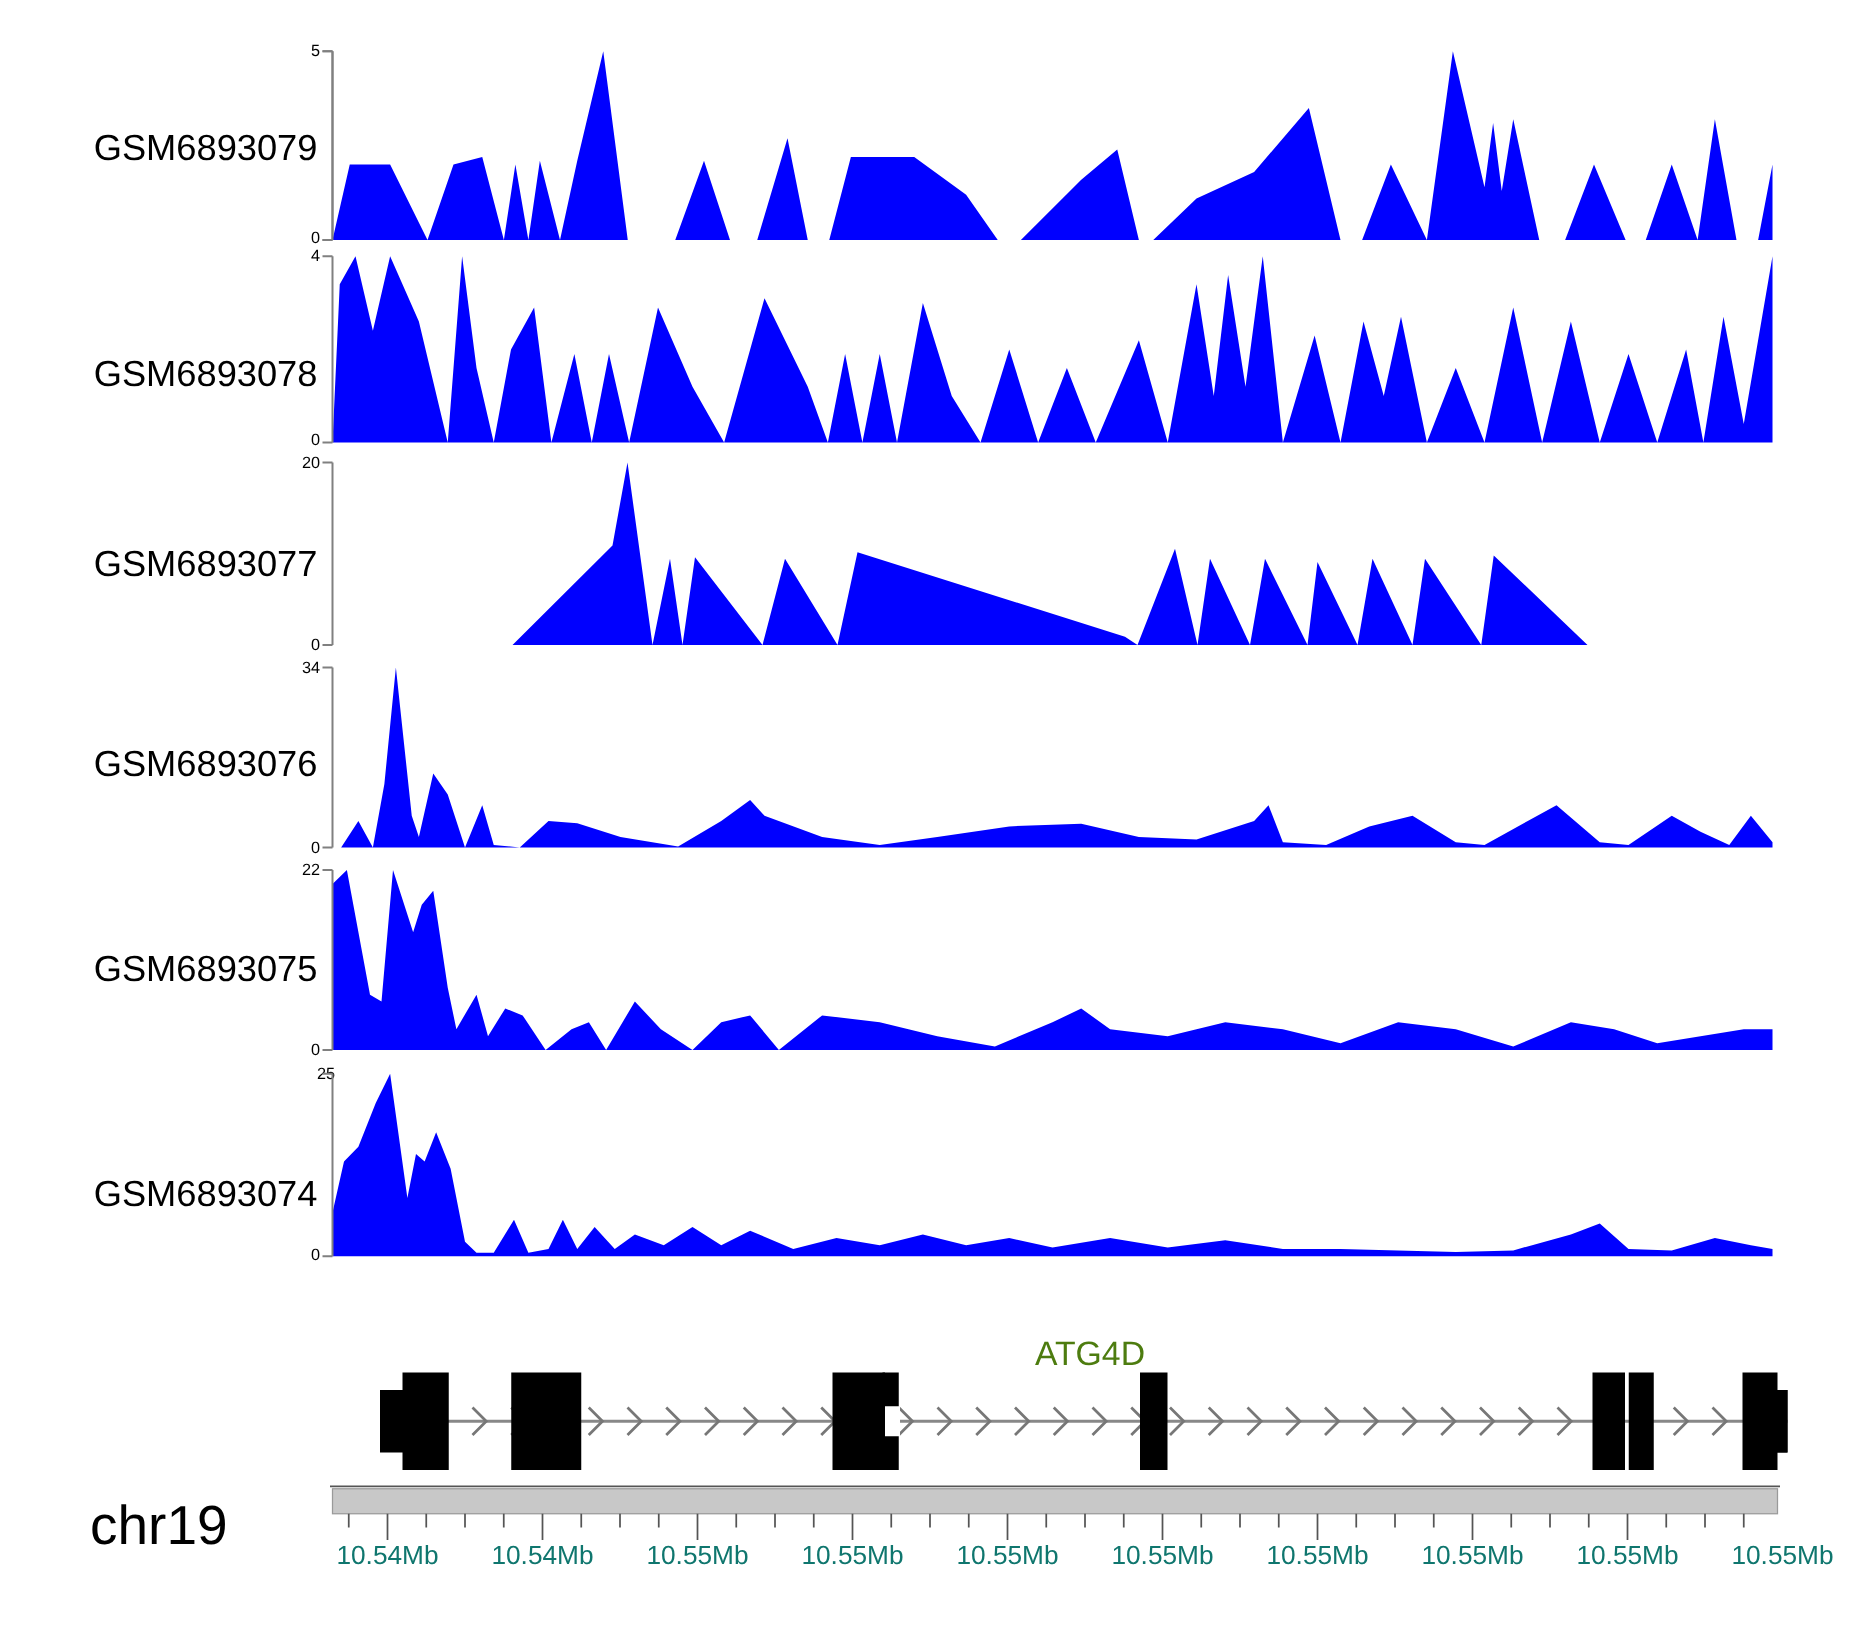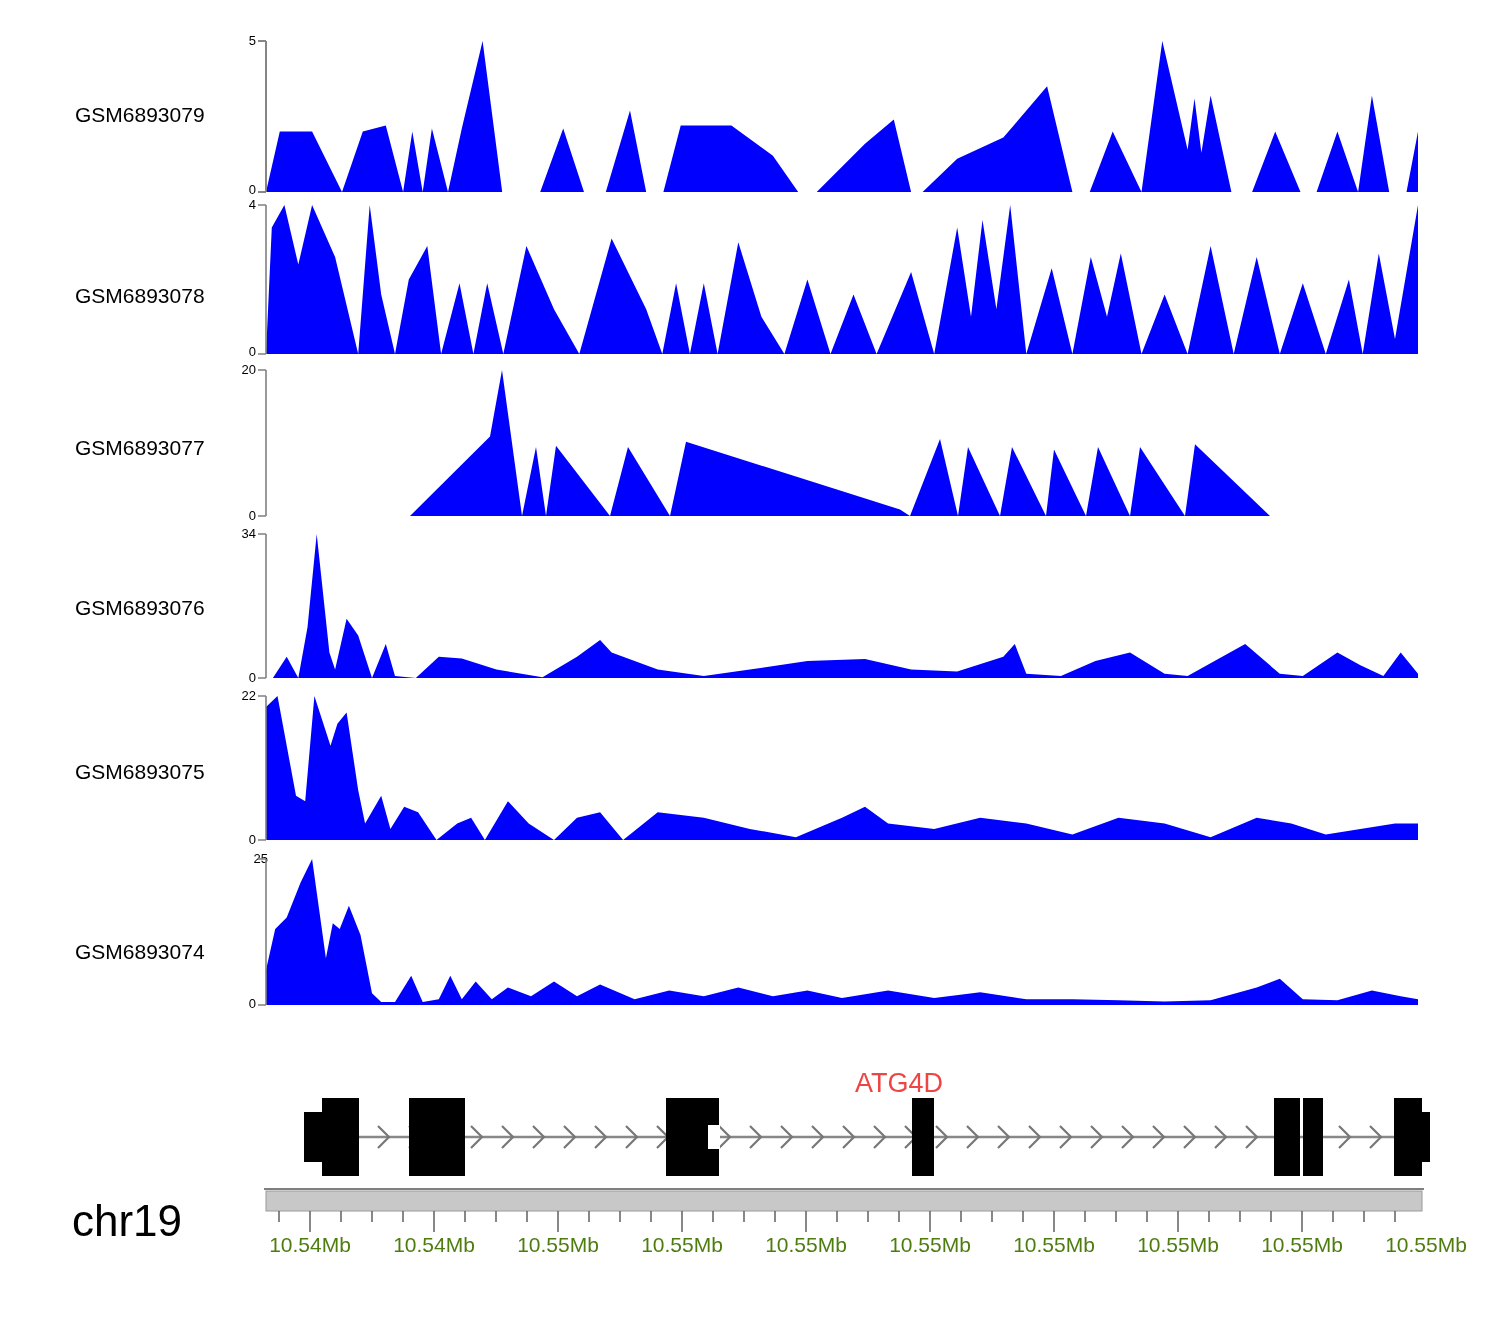--- a/index.html
+++ b/index.html
@@ -1,21 +1,21 @@
 <!DOCTYPE html>
 <html><head>
 <meta charset="utf-8">
 <style>
   html,body{margin:0;padding:0;background:#ffffff;}
   body{width:1500px;height:1320px;font-family:"Liberation Sans",sans-serif;overflow:hidden;}
   #stage{position:relative;width:1500px;height:1320px;}
 
   .track-label{
     position:absolute;
-    font-size:21px;
+    font-size:29px;
     color:#000;
     text-align:left;
     white-space:nowrap;
     left:75px;
   }
 
   .axis-num{
     position:absolute;
     font-size:13px;
     color:#000;
@@ -32,29 +32,28 @@
     color:#000;
     white-space:nowrap;
     left:72px;
     top:1196px;
     letter-spacing:0px;
   }
 
   .gene-name{
     position:absolute;
     font-size:27px;
-    color:#ef4444;
-    white-space:nowrap;
-    margin-left:27px;
+    color:#4d7c0f;
+    white-space:nowrap;
   }
 
   .tick-label{
     position:absolute;
     font-size:21px;
-    color:#4d7c0f;
+    color:#0f766e;
     white-space:nowrap;
     transform:translateX(-50%);
     top:1233px;
     text-align:center;
   }
 </style>
 </head>
 <body>
 
 <div id="stage">

